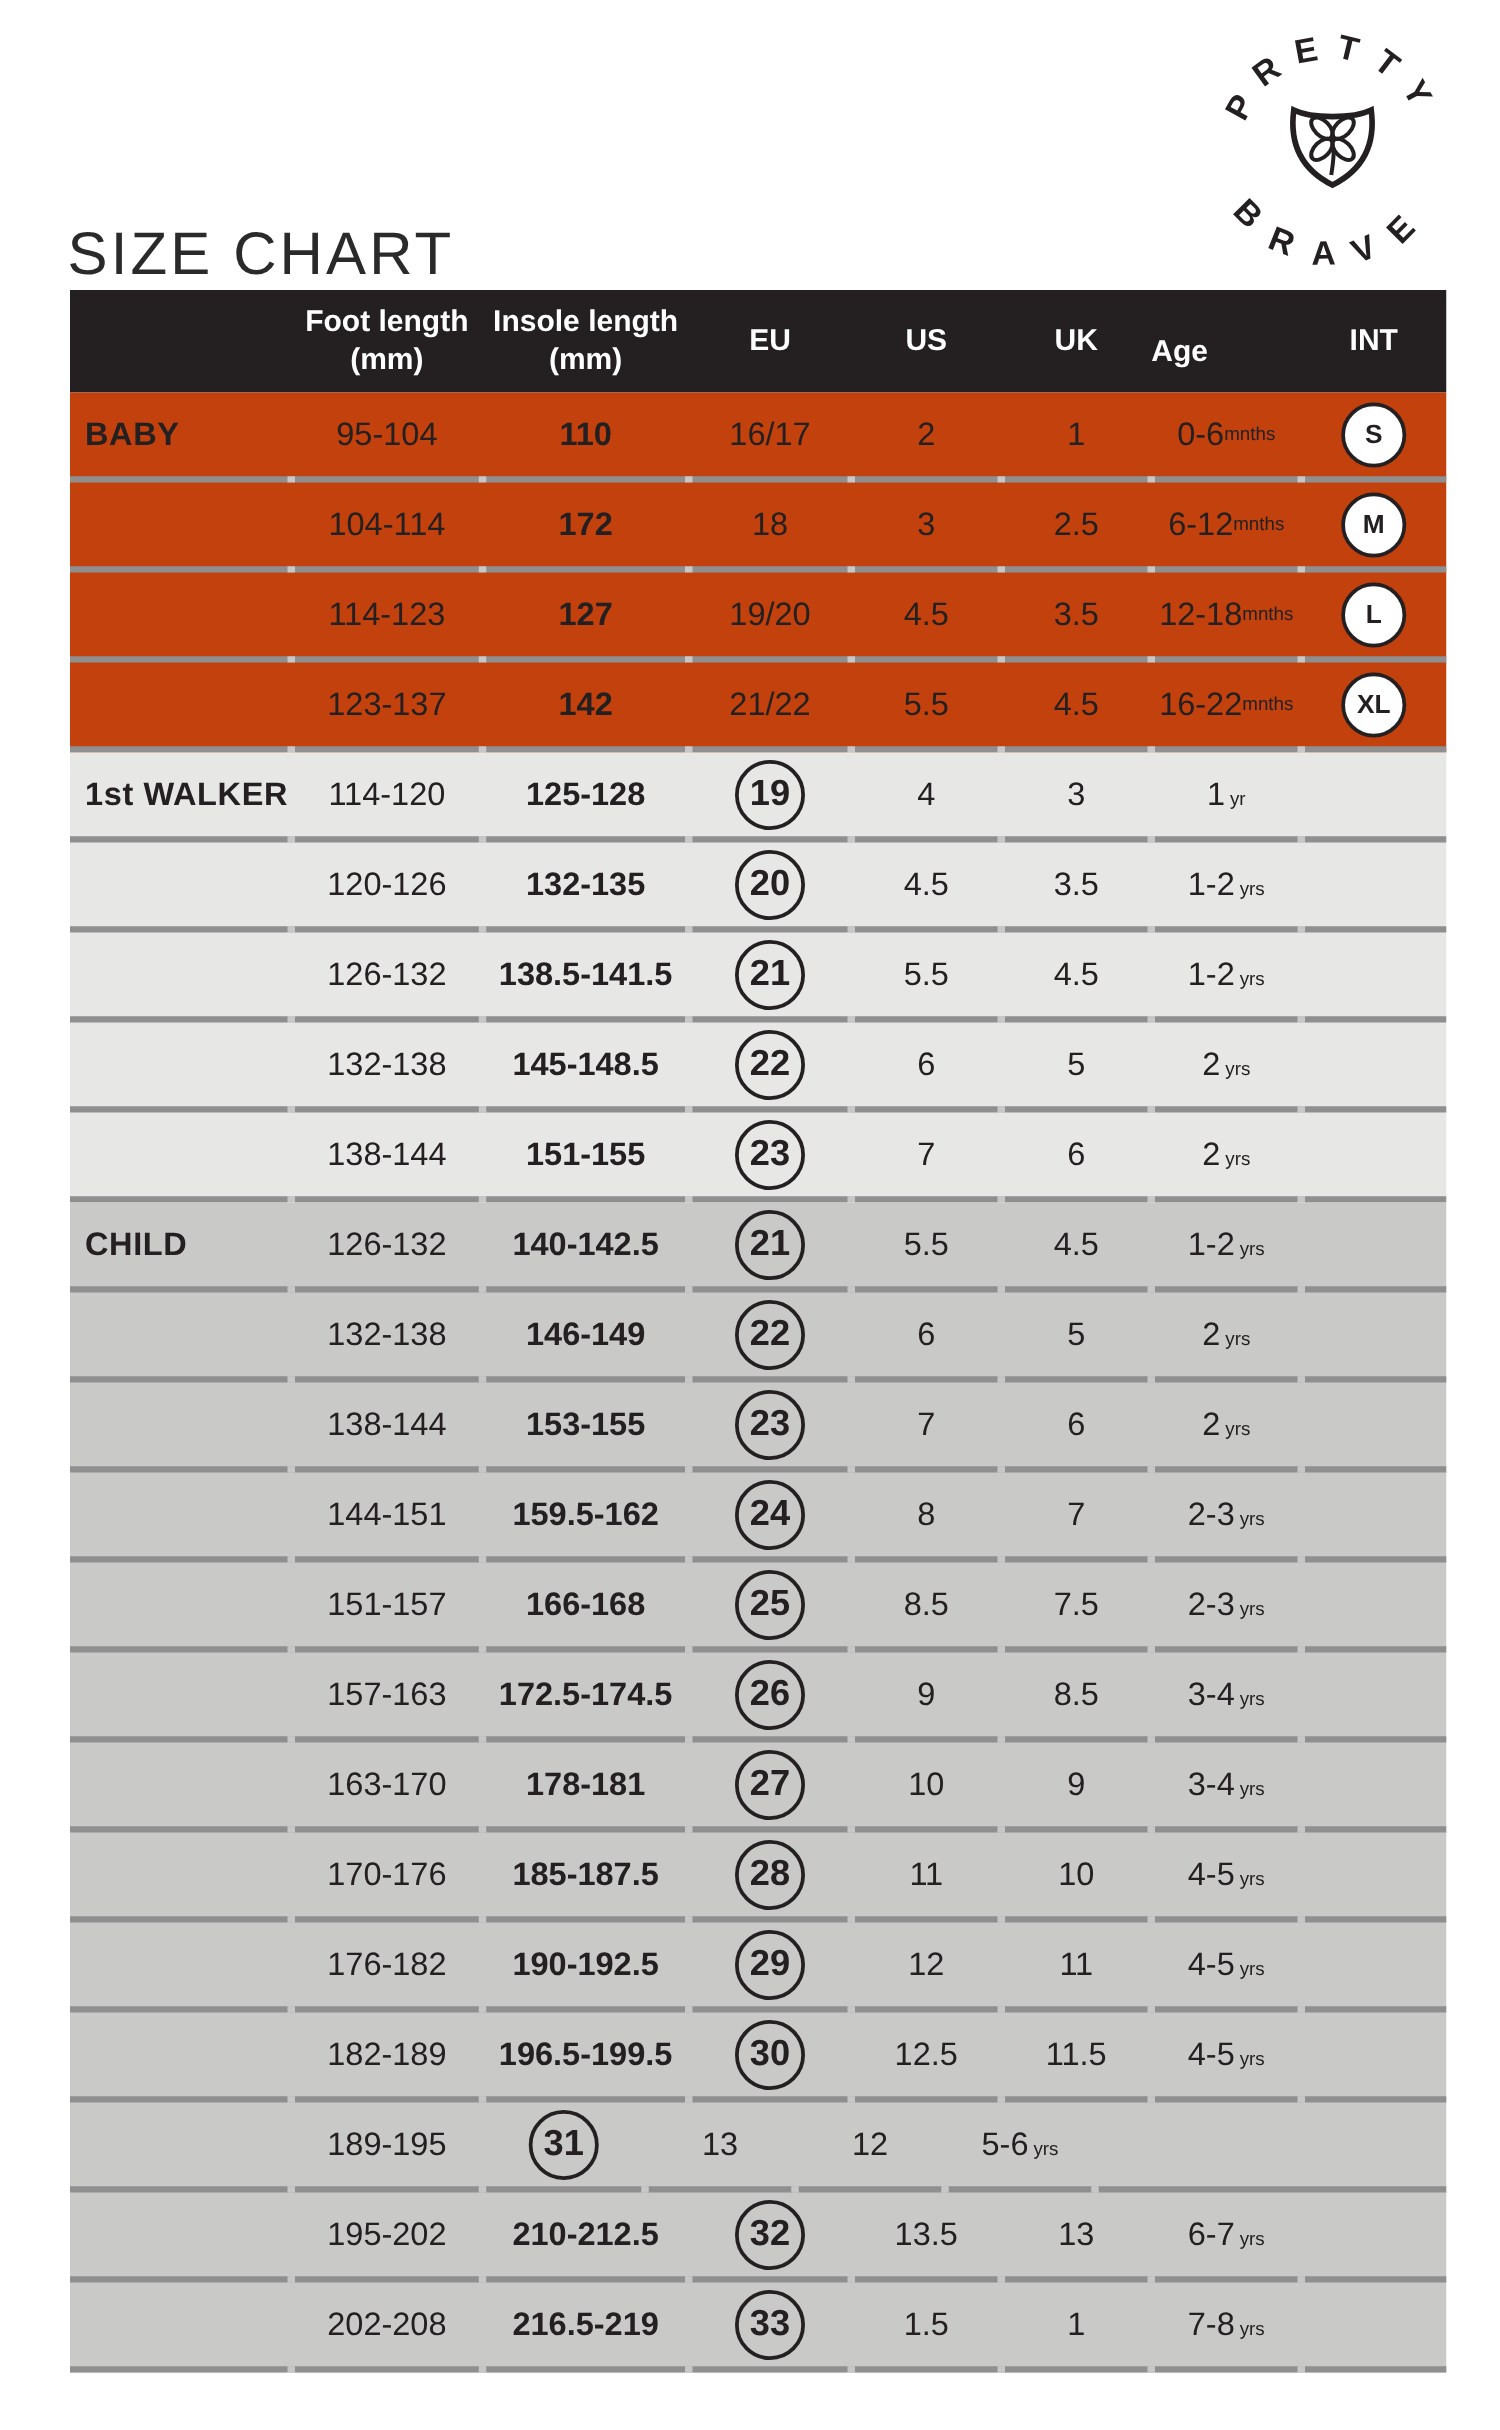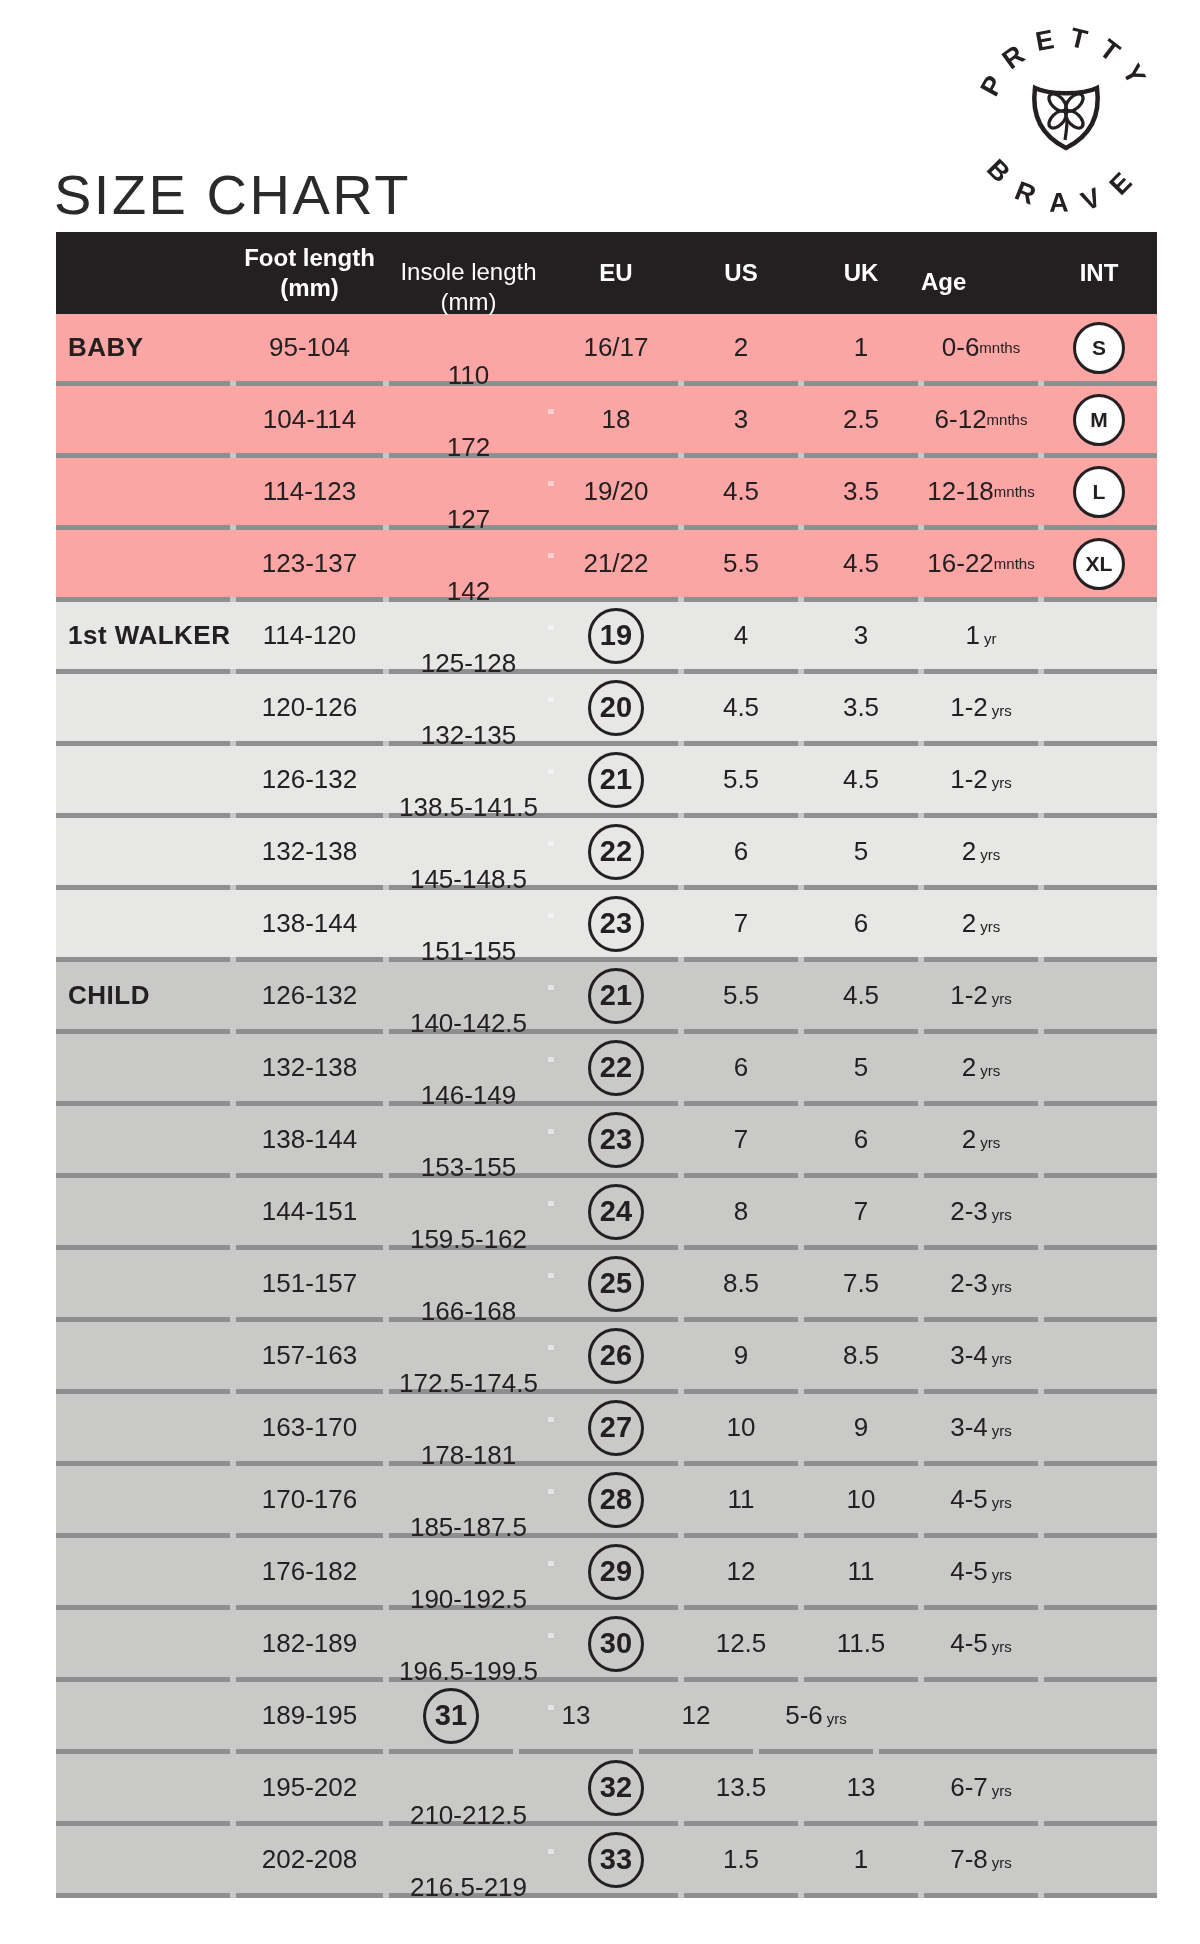--- a/index.html
+++ b/index.html
@@ -1,57 +1,57 @@
 <!DOCTYPE html>
 <html><head>
 <meta charset="utf-8">
 <style>
   html,body { margin:0; padding:0; background:#fff; }
   .page {
     position:relative; width:1200px; height:1944px; background:#ffffff;
     font-family:"Liberation Sans", sans-serif; color:#242021; overflow:hidden;
   }
   .title {
-    position:absolute; left:54px; top:162px;
-    font-size:56px; font-weight:500; letter-spacing:2.5px; color:#2b2a2a;
+    position:absolute; left:54px; top:176px;
+    font-size:48px; font-weight:500; letter-spacing:2.5px; color:#2b2a2a;
   }
   .logo { position:absolute; left:966px; top:16px; }
   .logo text { font-family:"Liberation Sans", sans-serif; font-weight:bold; fill:#242021; }
 
   .table { position:absolute; left:56px; top:232px; width:1101px; }
 
   .thead {
     display:flex; align-items:center; height:82px; background:#242021;
     color:#ffffff; font-weight:bold; font-size:24px; line-height:1.25; text-align:center;
   }
   .hcell { display:flex; flex-direction:column; align-items:center; justify-content:center; }
 
   .c0 { width:177px; } .c1 { width:153px; } .c2 { width:165px; } .c3 { width:130px; }
   .c4 { width:120px; } .c5 { width:120px; } .c6 { width:120px; } .c7 { width:116px; }
 
-  .section-baby   { background:#fca5a5; }
+  .section-baby   { background:#c2410c; }
   .section-walker { background:#e7e7e6; }
   .section-child  { background:#c9c9c8; }
 
   .row {
     display:flex; height:72px; box-sizing:border-box;
     border-bottom:5px solid #8f8f90; font-size:26px;
   }
   .cell {
     position:relative; height:67px;
     display:flex; align-items:center; justify-content:center; text-align:center;
   }
   
   .row .cell:not(.c7)::after {
     content:""; position:absolute; right:-3px; bottom:-5px;
     width:6px; height:5px; background:rgba(255,255,255,0.5);
   }
   .section-label { justify-content:flex-start; padding-left:12px; box-sizing:border-box;
     font-weight:bold; font-size:26px; letter-spacing:0.5px; }
-  .c2 { font-weight:normal;margin-top:28px; }
+  .c2 { font-weight:bold; }
 
   .eu.plain { font-weight:normal; }
   .eu.circled {
     width:56px; height:56px; border:3px solid #242021; border-radius:50%;
     display:flex; align-items:center; justify-content:center;
     font-weight:bold; font-size:29px; box-sizing:border-box;
   }
 
   .c6 { align-items:baseline; padding-top:18px; box-sizing:border-box; }
   .age-unit { font-size:15px; margin-left:4px; }

